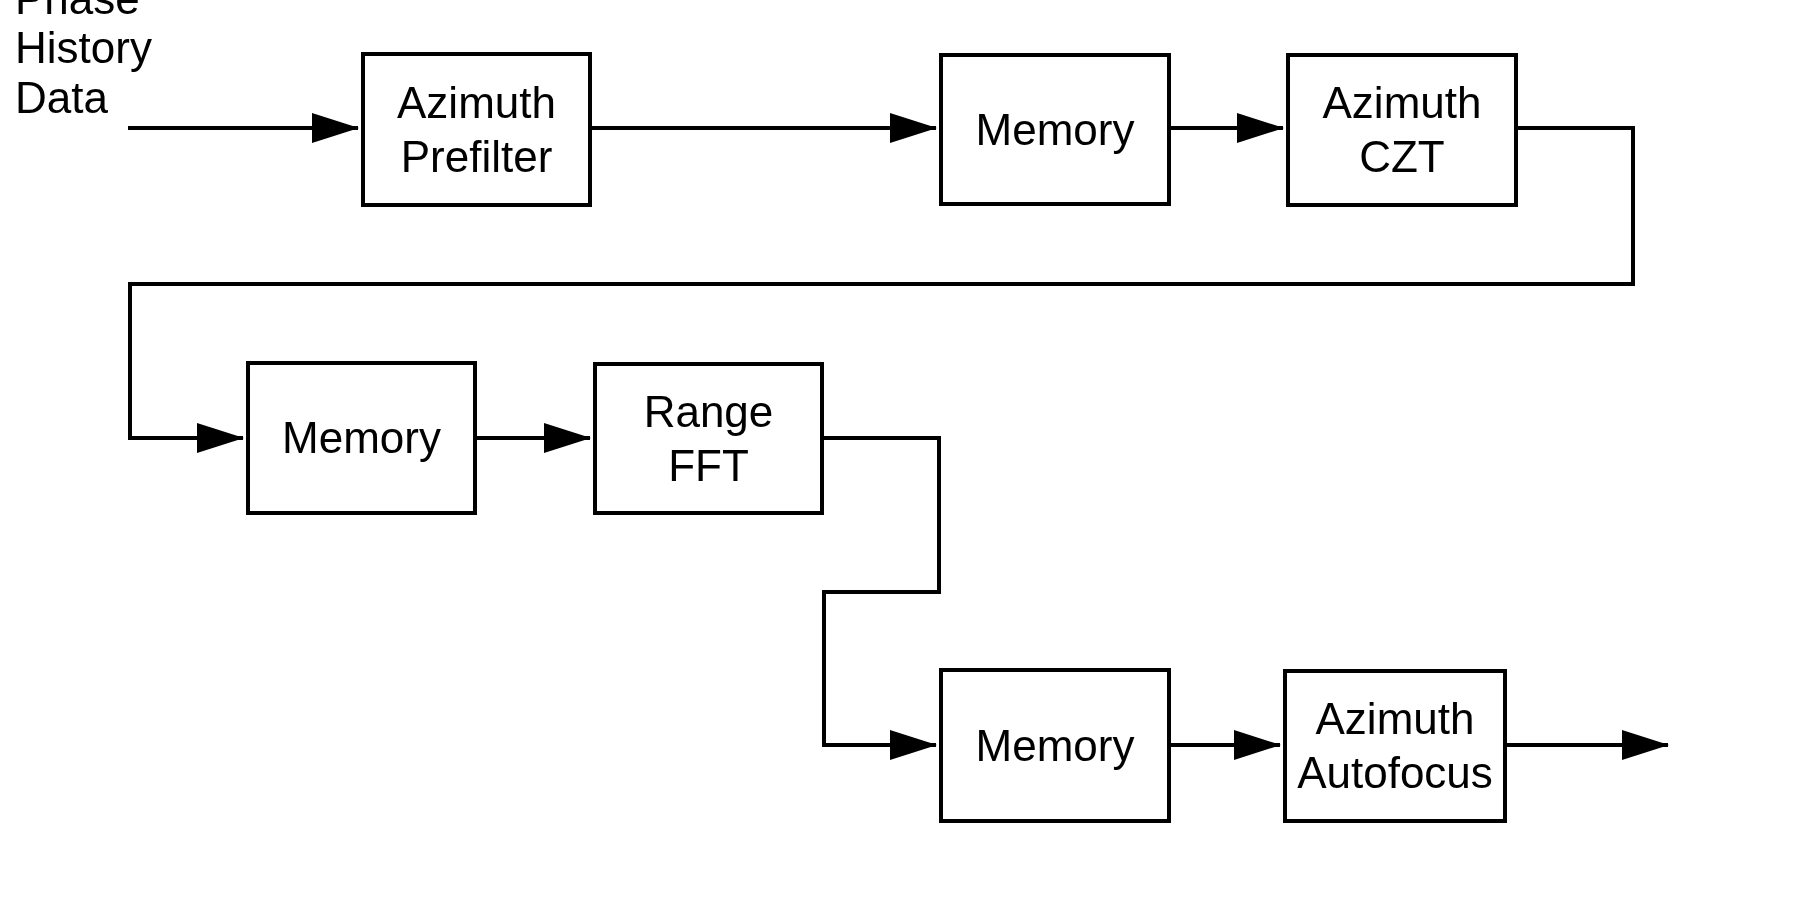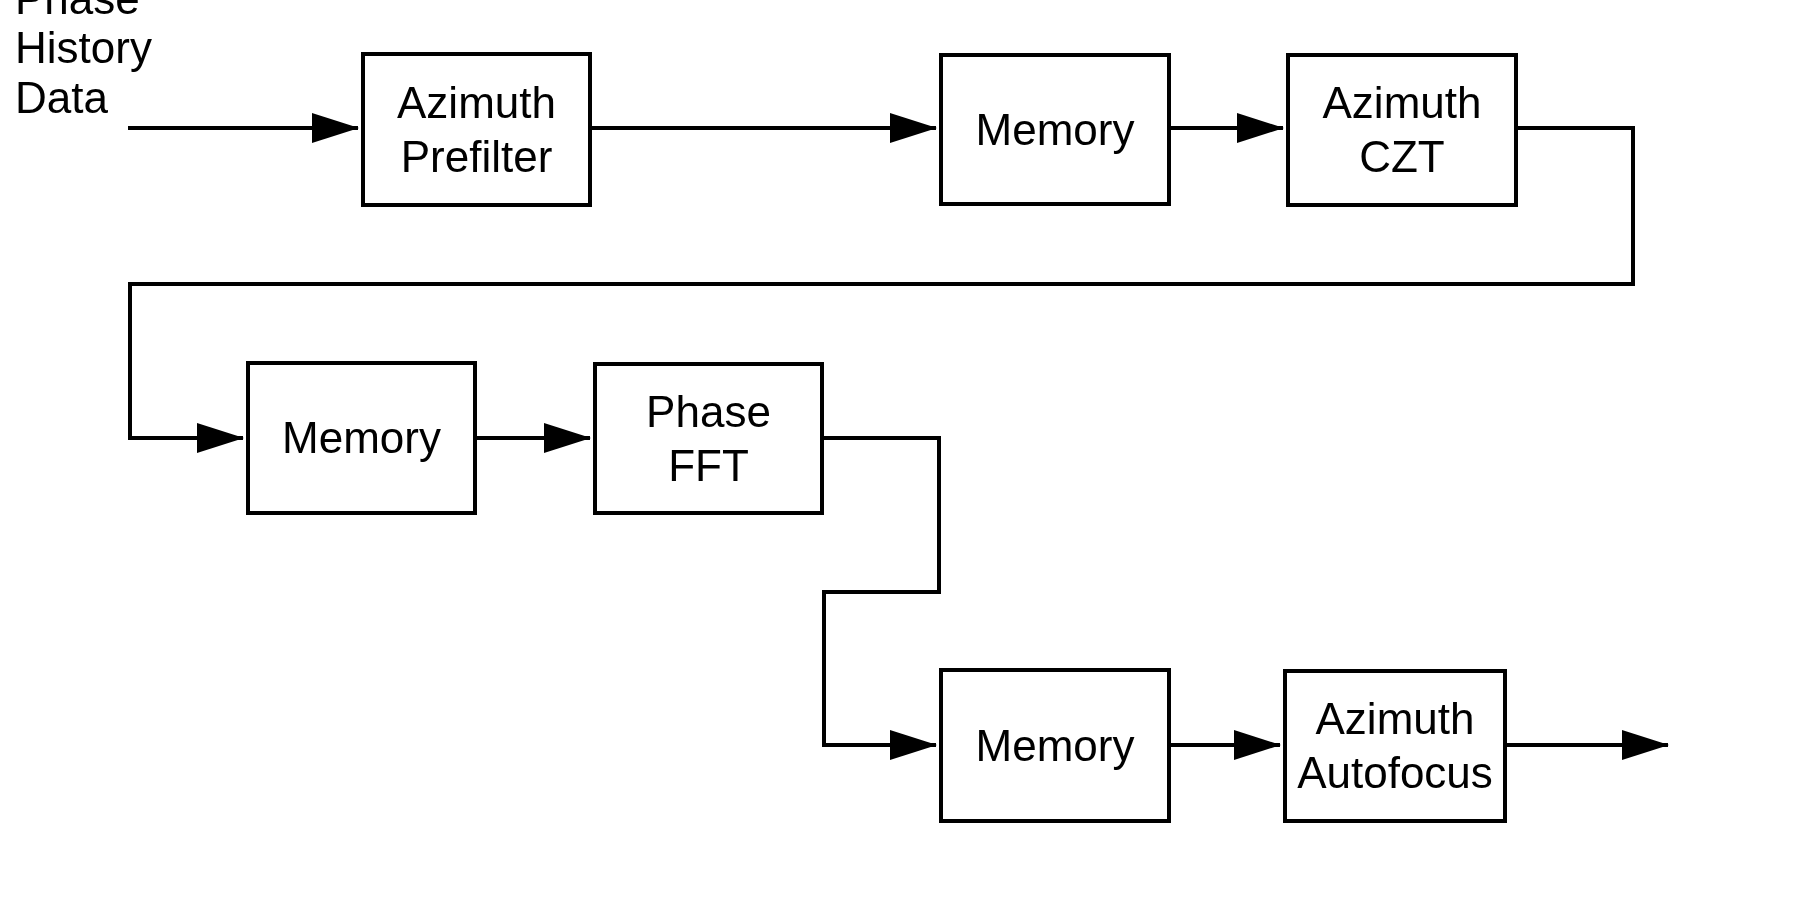--- a/index.html
+++ b/index.html
@@ -85,21 +85,21 @@
   <div class="node" style="left:1286px; top:53px; width:232px; height:154px;">
     <span class="node-label">Azimuth
 CZT</span>
   </div>
 
   <div class="node" style="left:246px; top:361px; width:231px; height:154px;">
     <span class="node-label">Memory</span>
   </div>
 
   <div class="node" style="left:593px; top:362px; width:231px; height:153px;">
-    <span class="node-label">Phase
+    <span class="node-label">Range
 FFT</span>
   </div>
 
   <div class="node" style="left:939px; top:668px; width:232px; height:155px;">
     <span class="node-label">Memory</span>
   </div>
 
   <div class="node" style="left:1283px; top:669px; width:224px; height:154px;">
     <span class="node-label">Azimuth
 Autofocus</span>

